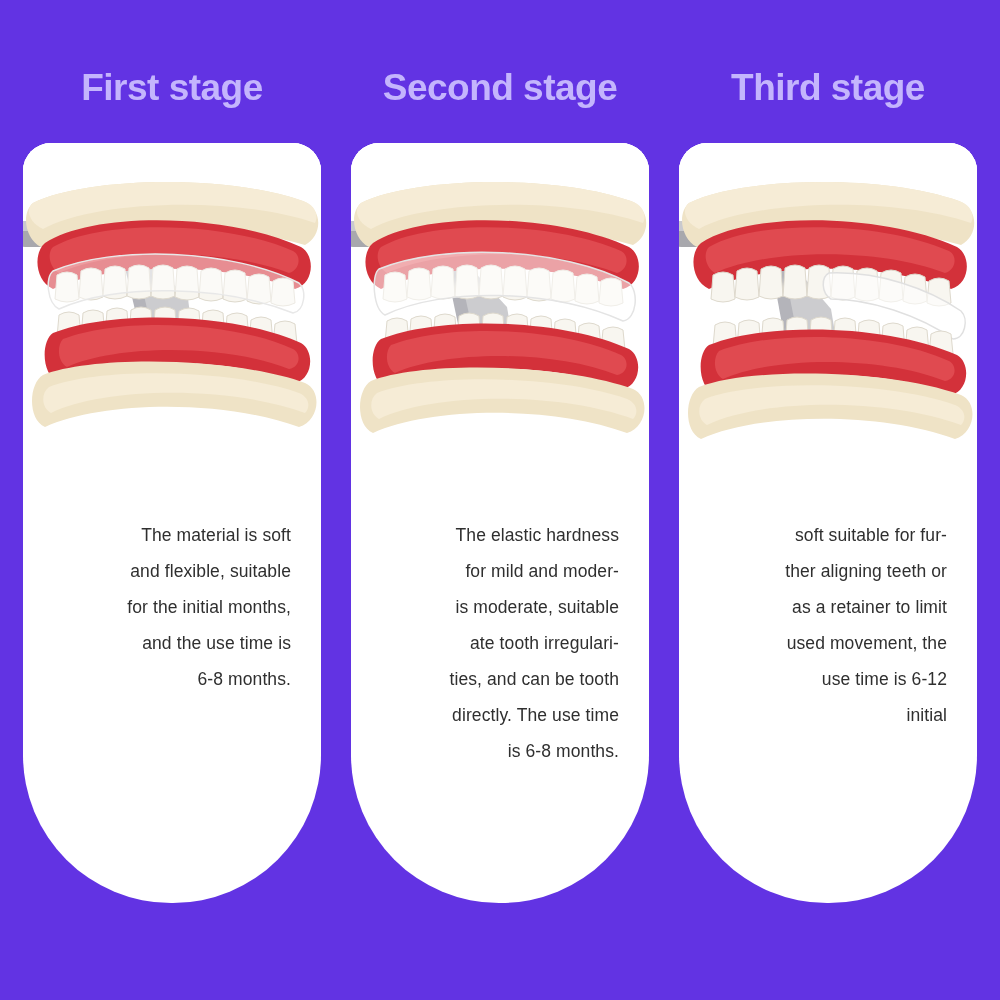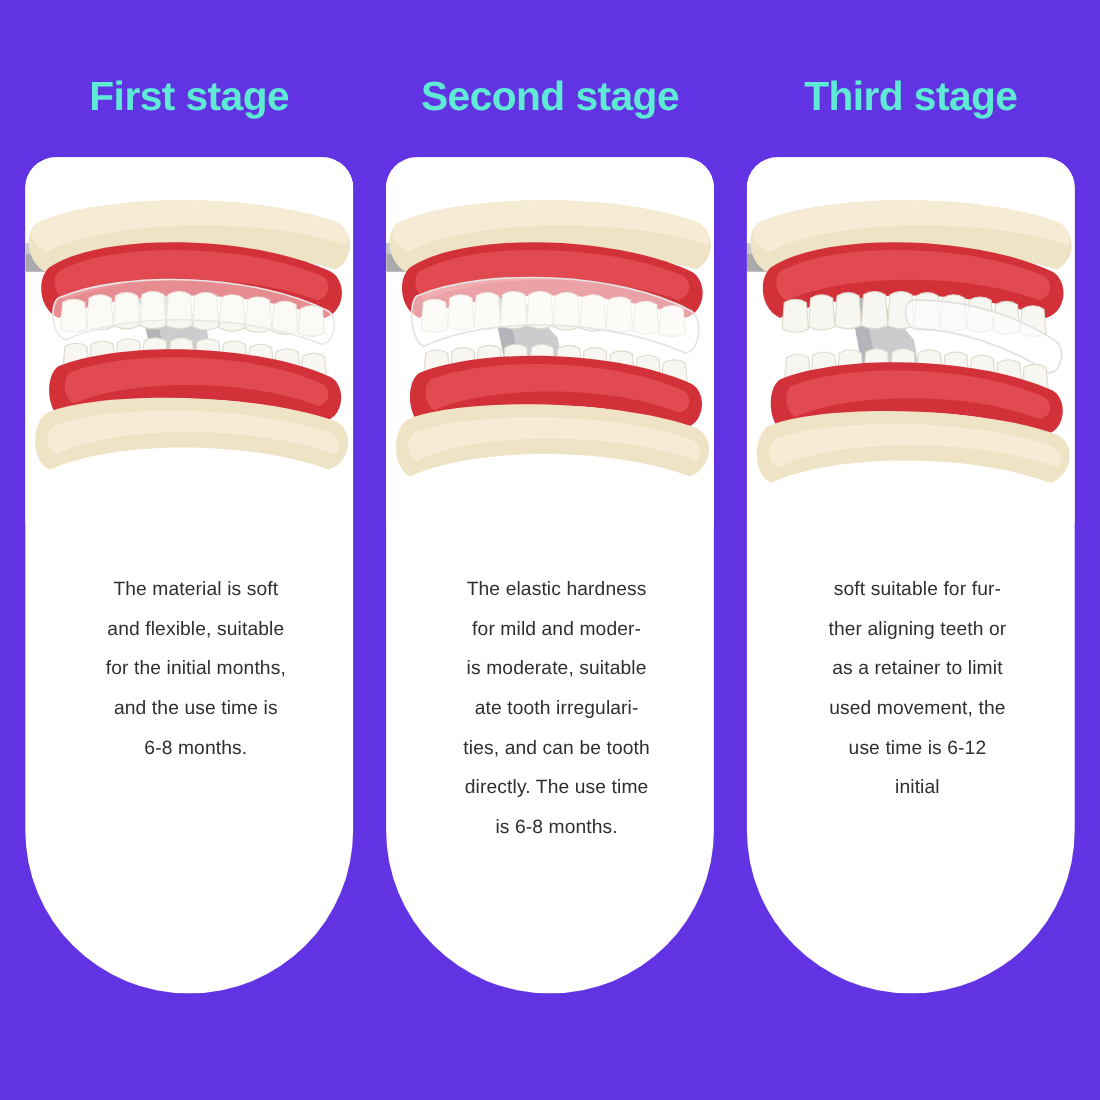--- a/index.html
+++ b/index.html
@@ -28,21 +28,21 @@
     box-sizing: border-box;
     width: 1000px;
   }
   .column {
     width: 300px;
     display: flex;
     flex-direction: column;
     align-items: center;
   }
   .stage-title {
-    color: #5eead4;
+    color: #c4b5fd;
     font-size: 37px;
     font-weight: bold;
     letter-spacing: -0.5px;
     text-align: right;
     margin-top: 68px;
     margin-bottom: 0;
     line-height: 1.1;
     white-space: nowrap;
   }
   .card {
@@ -66,21 +66,21 @@
   }
   .photo svg {
     display: block;
   }
   .caption {
     padding: 42px 30px 0 42px;
     box-sizing: border-box;
     color: #2f2f2f;
     font-size: 17.5px;
     line-height: 36px;
-    text-align: center;
+    text-align: right;
     letter-spacing: 0.1px;
   }
   .caption .ln {
     display: block;
     white-space: nowrap;
   }
 </style>
 </head>
 <body>
 

